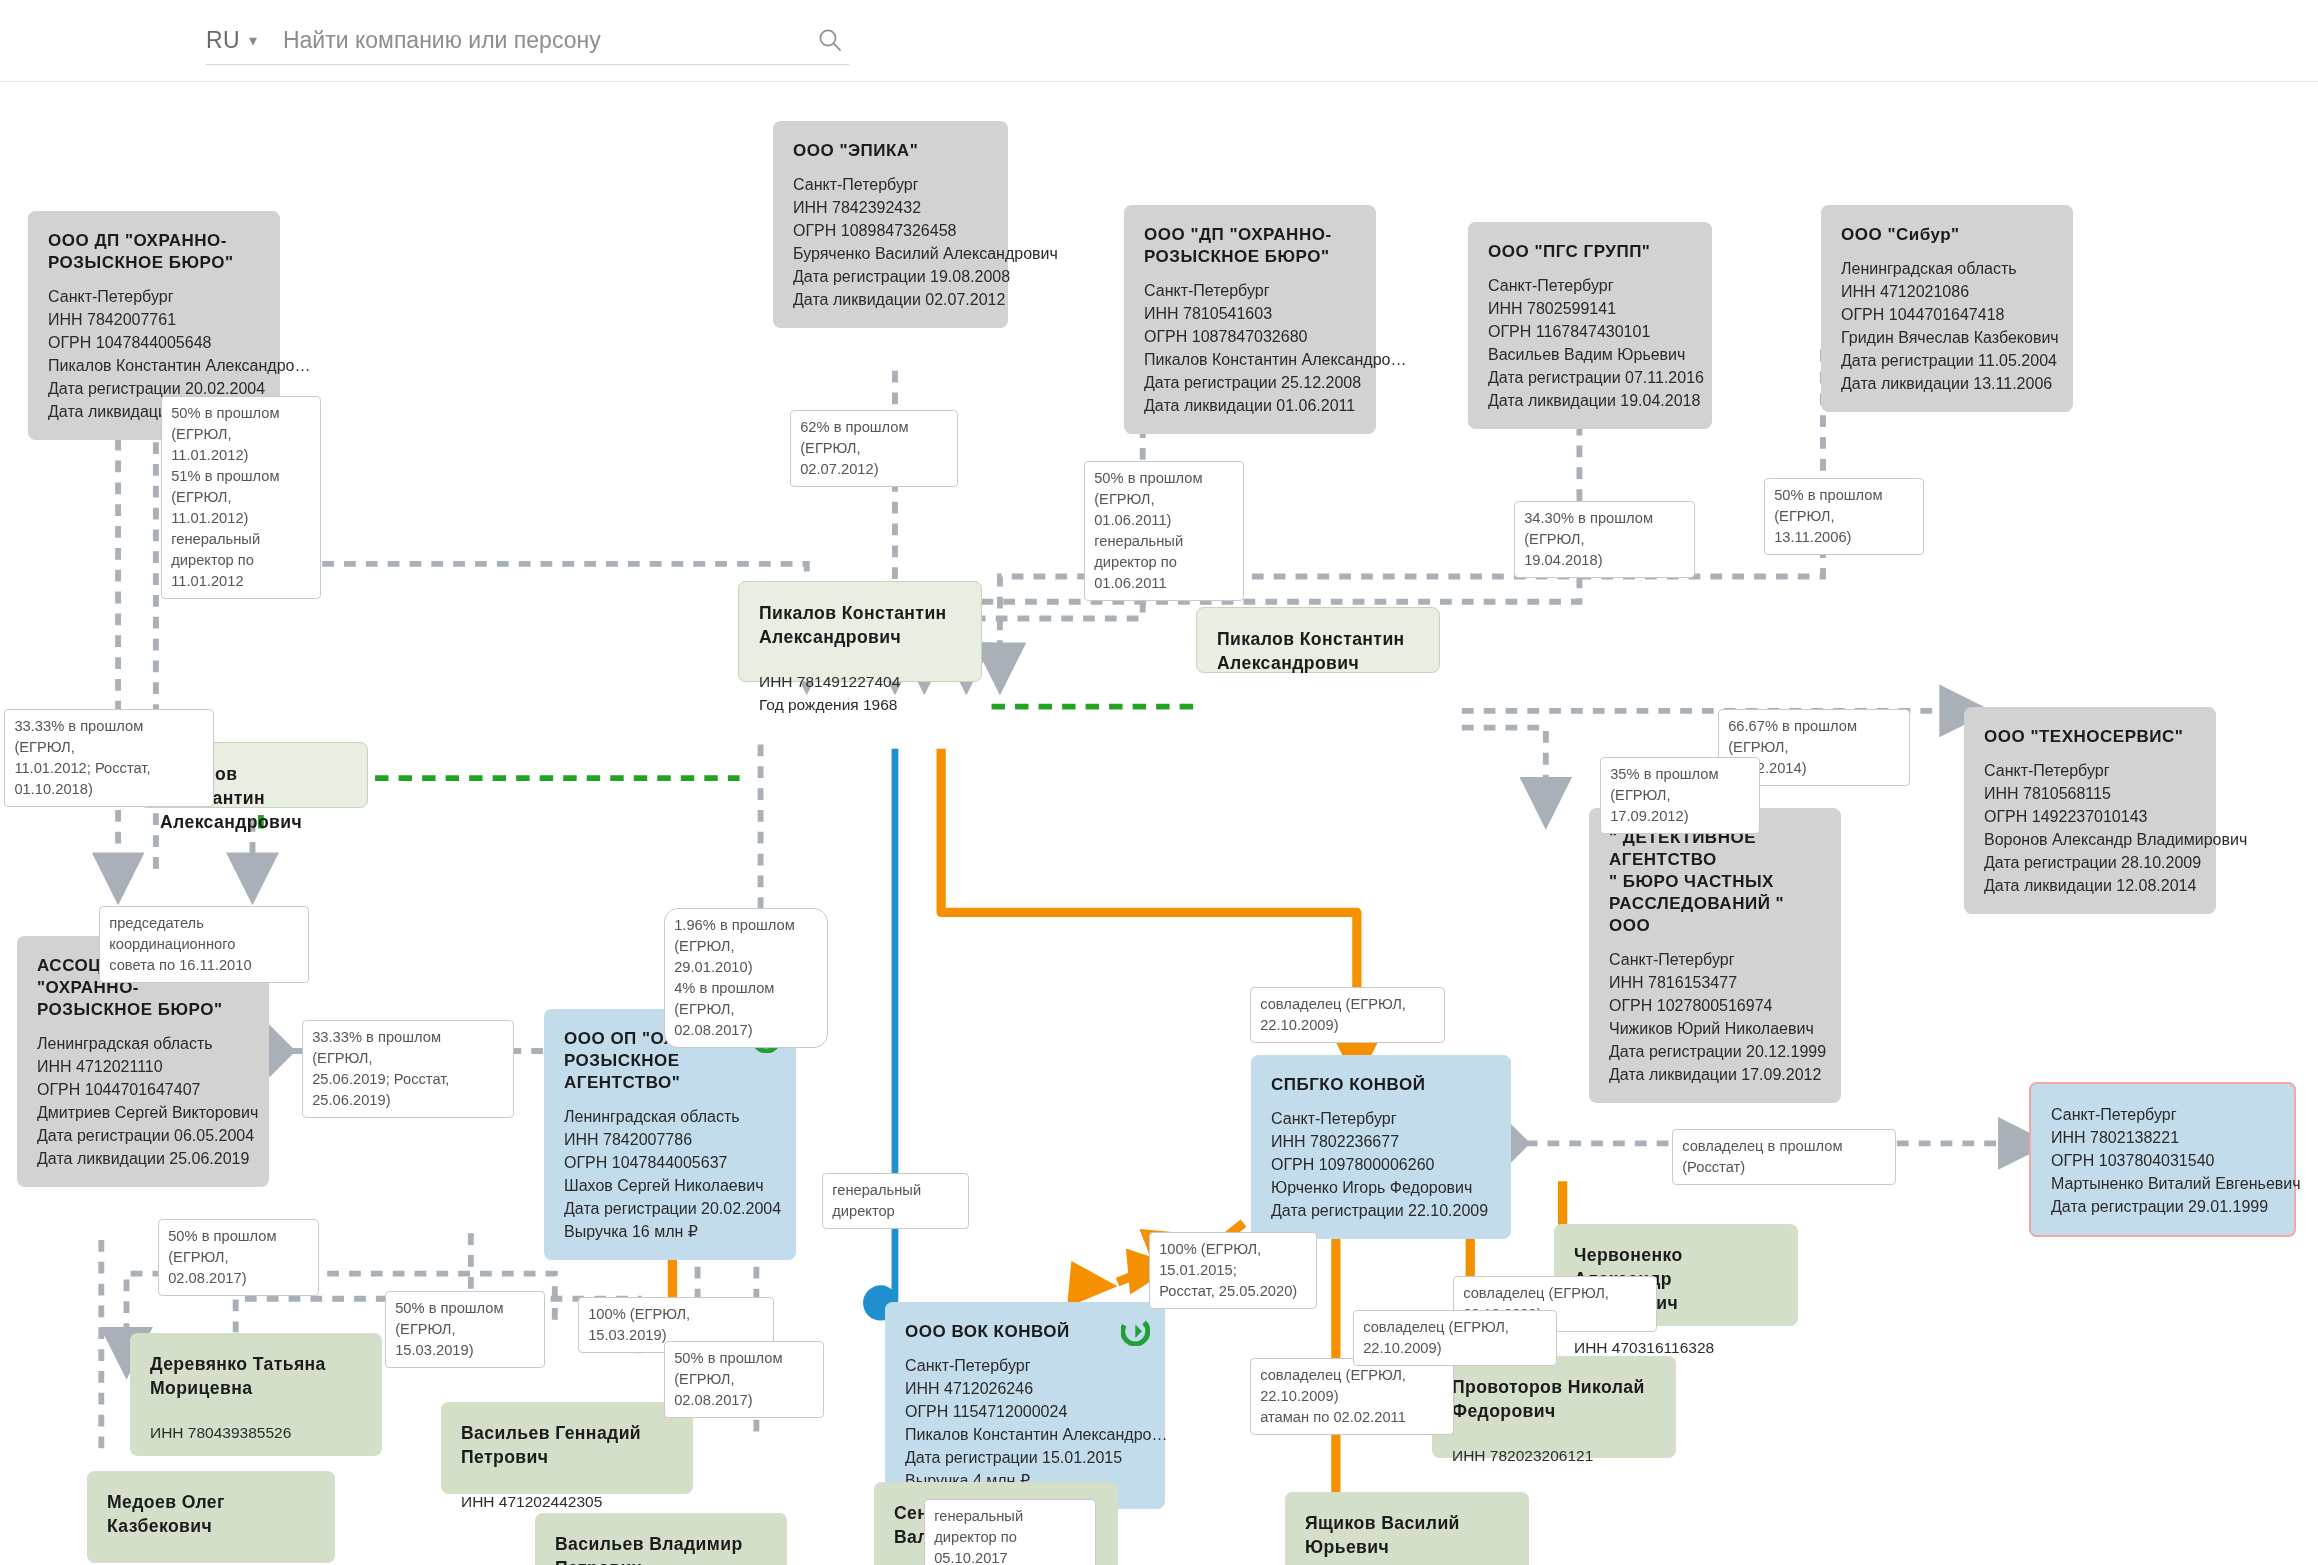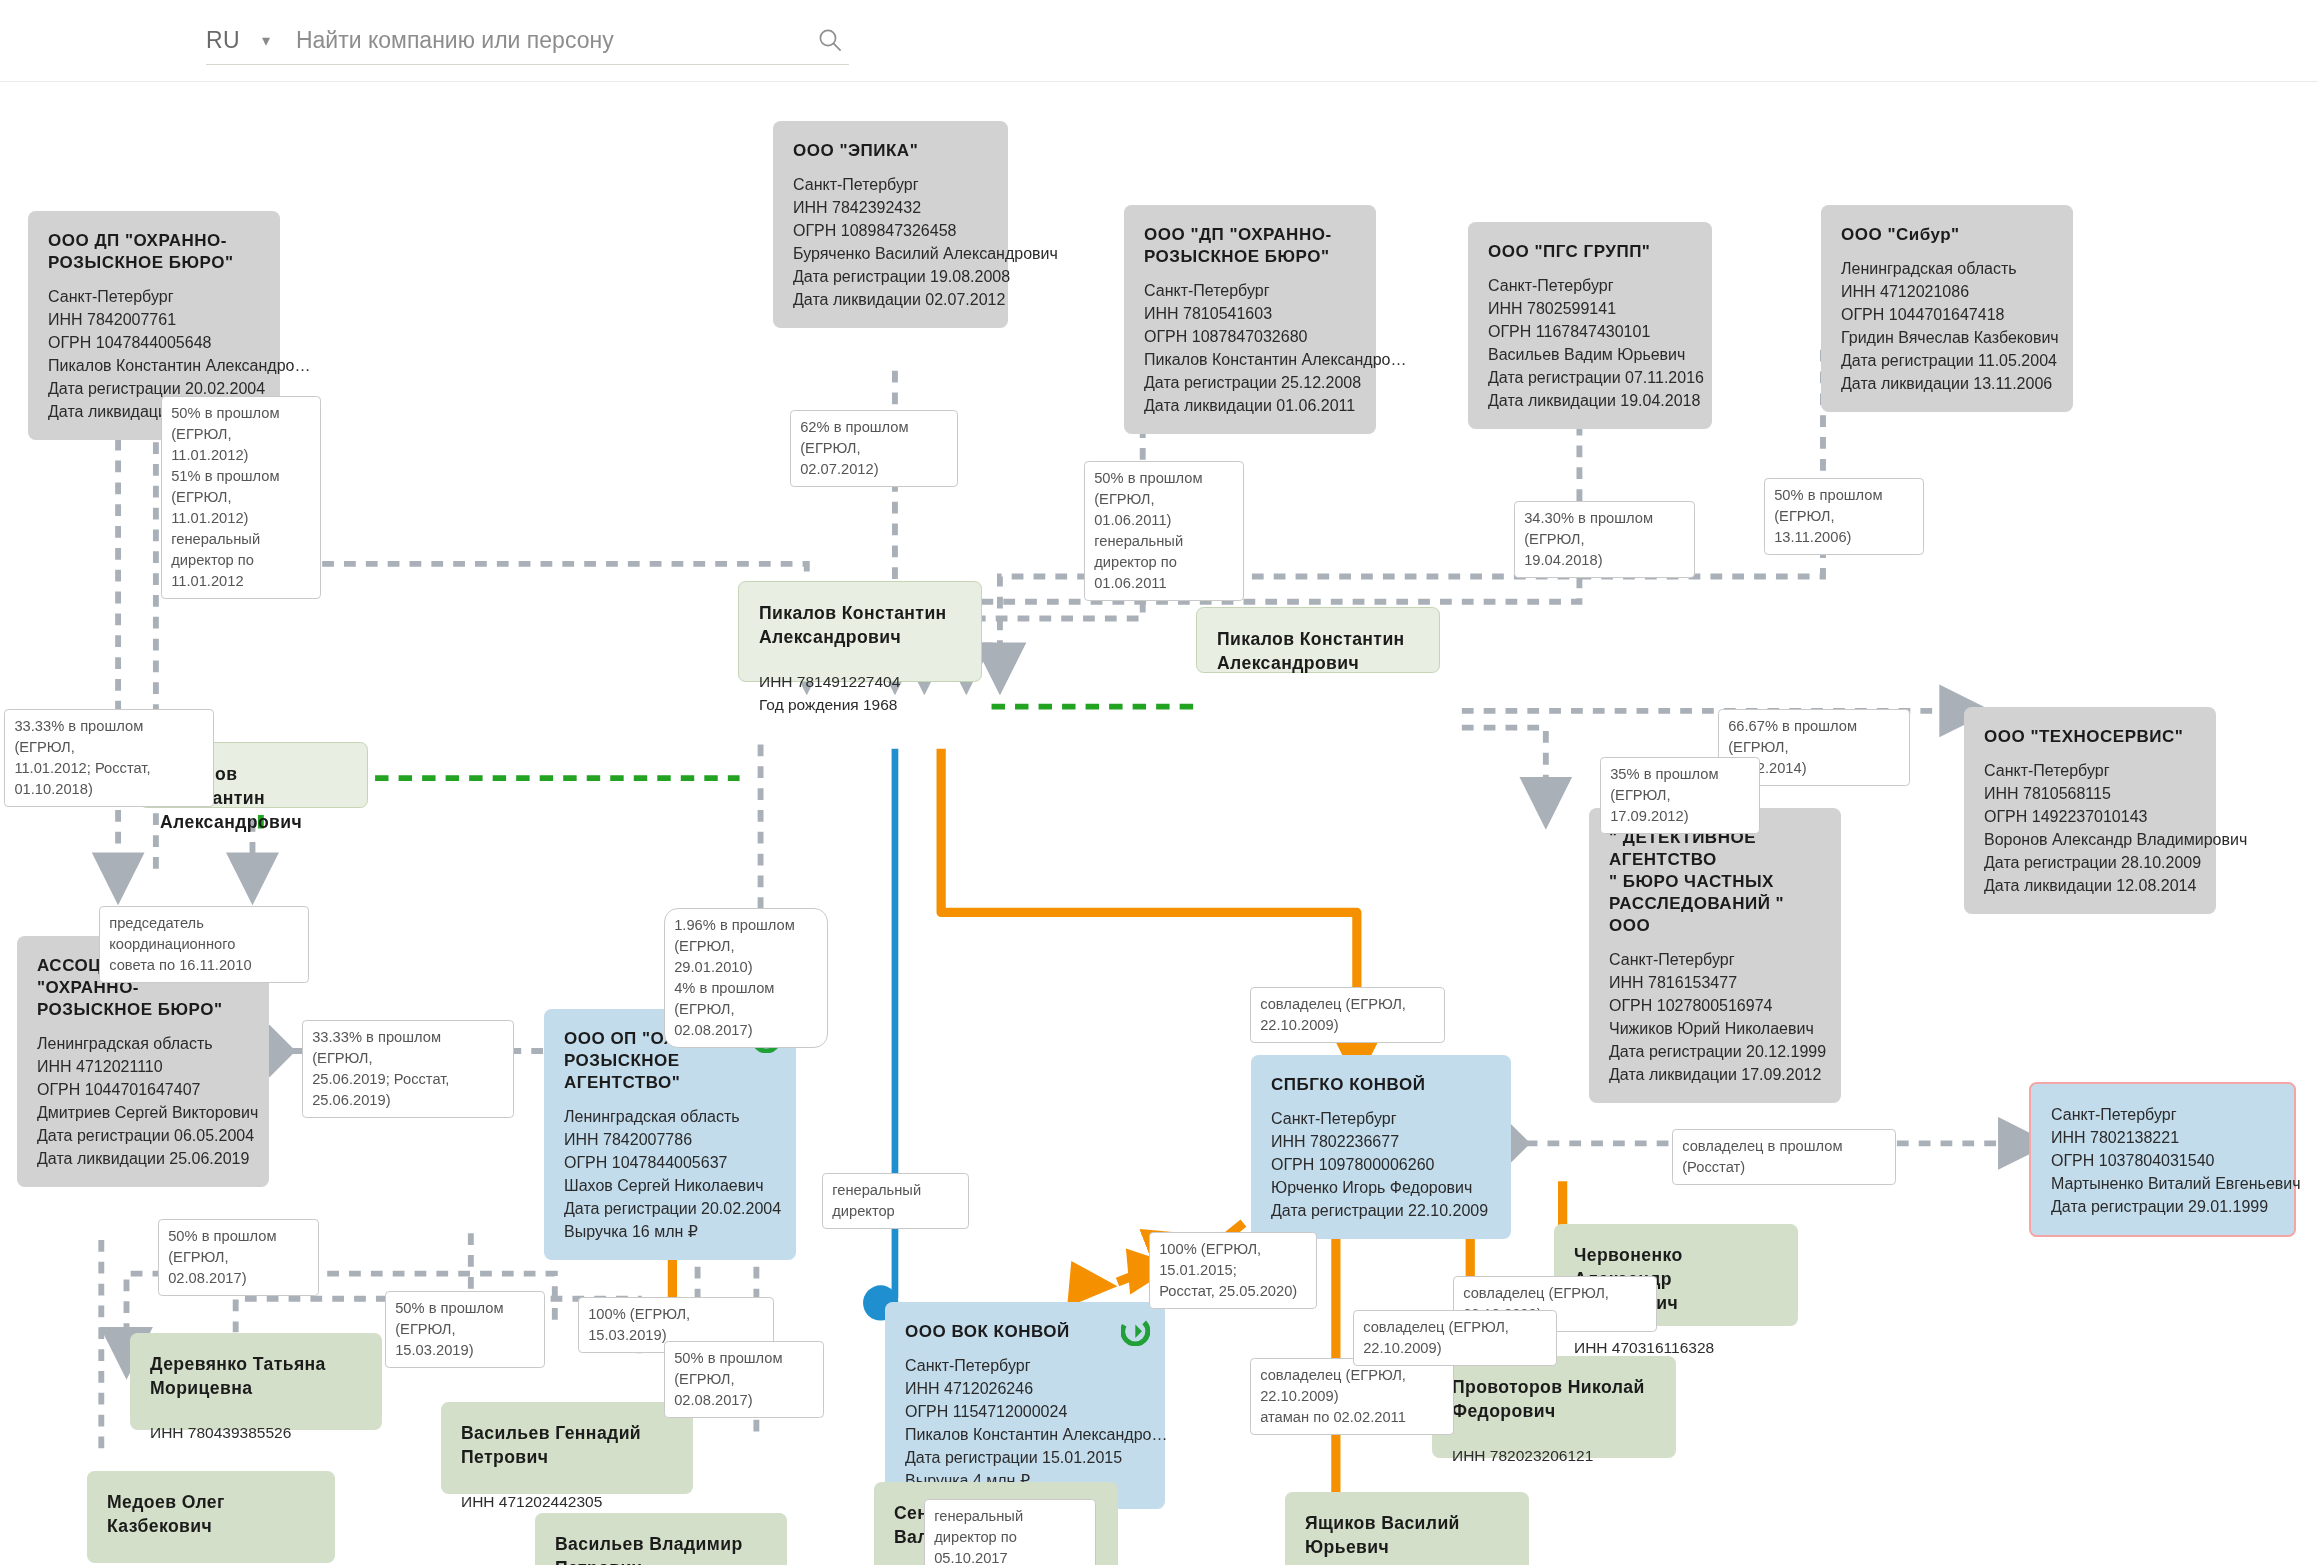--- a/index.html
+++ b/index.html
@@ -14,21 +14,21 @@
   #topbar{
     position:absolute;left:0;top:0;width:2319px;height:81px;
     background:#ffffff;border-bottom:0.8px solid #eceae6;
     z-index:60;
   }
   #searchwrap{
     position:absolute;left:206px;top:17px;width:643px;height:47px;
     border-bottom:0.8px solid #d9d6d0;display:flex;align-items:center;
   }
   #lang{
-    font-size:23px;color:#6a6a6a;letter-spacing:0.4px;display:flex;align-items:center;gap:22px;
+    font-size:23px;color:#6a6a6a;letter-spacing:0.4px;display:flex;align-items:center;gap:9px;
     cursor:pointer;user-select:none;
   }
   #lang .chev{font-size:16px;color:#8a8a8a;}
   #searchinput{
     border:0;outline:0;background:transparent;margin-left:23.5px;
     font-family:"Liberation Sans",sans-serif;font-size:23px;color:#0f766e;width:454px;
   }
   #searchinput::placeholder{color:#8d8d8d;}
   #searchicon{position:absolute;right:5px;top:10px;width:27px;height:27px;cursor:pointer;}
 
@@ -317,21 +317,21 @@
 </div>
 
 <div class="node highlight" style="left:2029px;top:1001px;width:267px;">
   <div class="row">Санкт-Петербург</div>
   <div class="row">ИНН 7802138221</div>
   <div class="row">ОГРН 1037804031540</div>
   <div class="row">Мартыненко Виталий Евгеньевич</div>
   <div class="row">Дата регистрации 29.01.1999</div>
 </div>
 
-<div class="node person" style="left:130px;top:1252px;width:252px;height:97px;">
+<div class="node person" style="left:130px;top:1252px;width:252px;height:123px;">
   <div class="pname">Деревянко Татьяна
 Морицевна</div>
   <div class="pinn">ИНН 780439385526</div>
 </div>
 
 <div class="node person" style="left:87px;top:1390px;width:248px;height:92px;">
   <div class="pname">Медоев Олег Казбекович</div>
   <div class="pinn">ИНН 780619233191</div>
 </div>
 

